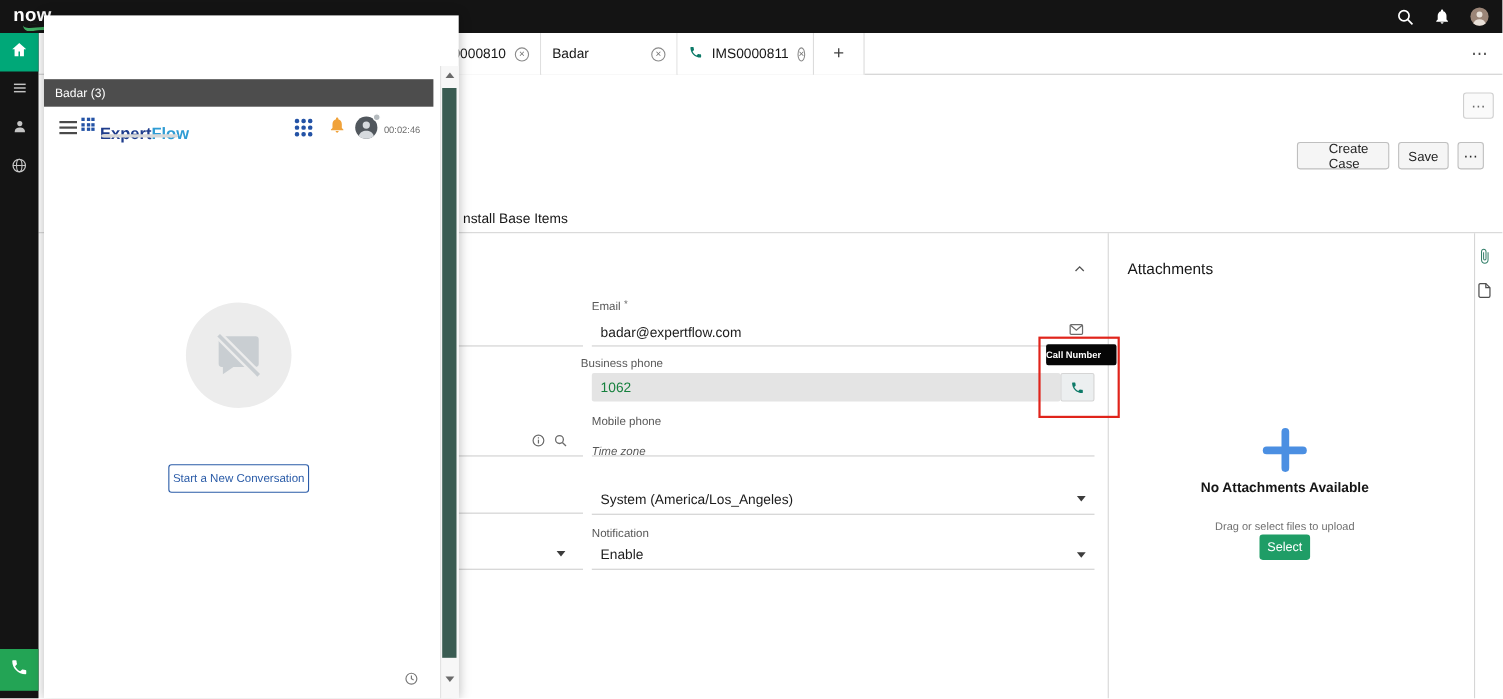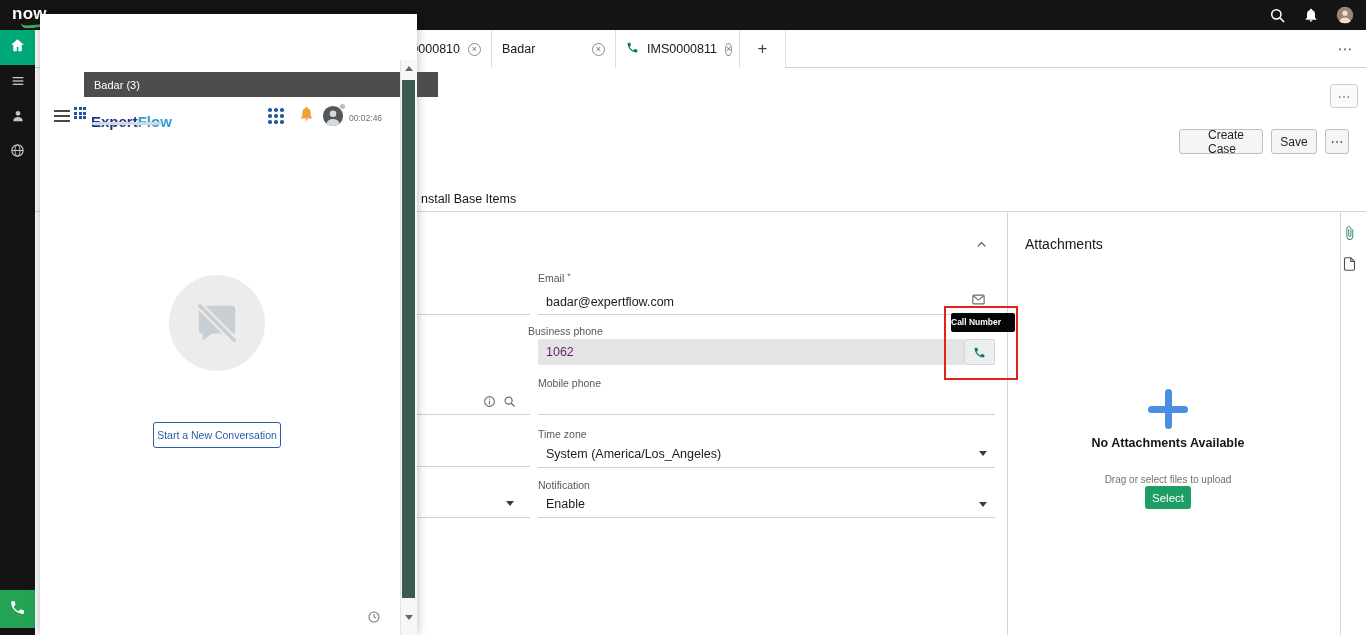--- a/index.html
+++ b/index.html
@@ -42,21 +42,21 @@
 
   
   #sectab { left:421px; top:192px; font-size:12.5px; color:#161616; z-index:1; }
   #hline { left:35px; top:211px; width:1331px; height:1px; background:#d6d6d6; }
 
   
   .f-label { position:absolute; font-size:10.5px; color:#585858; z-index:1; }
   .f-value { position:absolute; font-size:12.5px; color:#1c1c1c; z-index:1; }
   .uline { position:absolute; height:1px; background:#cfcfcf; z-index:1; }
   .req { font-size:9px; color:#6b6b6b; vertical-align:3px; margin-left:3px; }
-  #biz-input { left:538px; top:339px; width:426px; height:26px; background:#e4e4e4; border-radius:2px; font-size:12.5px; color:#701a75; line-height:26px; padding-left:8px; z-index:1; }
+  #biz-input { left:538px; top:339px; width:426px; height:26px; background:#e4e4e4; border-radius:2px; font-size:12.5px; color:#15803d; line-height:26px; padding-left:8px; z-index:1; }
   #call-btn { left:964px; top:339px; width:31px; height:26px; background:#eceff0; border:1px solid #d5d5d5; border-radius:2px; z-index:1; }
   #red-box { left:944px; top:306px; width:74px; height:74px; border:2px solid #e0241b; z-index:9; pointer-events:none; }
   #tooltip { left:951px; top:313px; width:64px; height:19px; background:#060606; color:#fff; font-size:8.5px; font-weight:bold; line-height:19px; text-align:left; border-radius:2px; z-index:9; }
   .caret { position:absolute; width:0; height:0; border-left:4px solid transparent; border-right:4px solid transparent; border-top:5px solid #3c3c3c; z-index:1; }
   .icon-gray { position:absolute; color:#6b6b6b; z-index:1; }
 
   
   #vline { left:1007px; top:212px; width:1px; height:423px; background:#d6d6d6; }
   #att-title { left:1025px; top:236px; font-size:14px; color:#161616; position:absolute; }
   #att-plus { left:1148px; top:389px; width:40px; height:40px; z-index:1; }
@@ -64,21 +64,21 @@
   #att-plus .bar-v { position:absolute; left:16.5px; top:0; width:7px; height:40px; background:#4b8fe2; border-radius:3.5px; }
   #att-empty { left:1018px; top:436px; width:300px; text-align:center; font-size:12.5px; font-weight:bold; color:#161616; position:absolute; }
   #att-hint { left:1018px; top:460px; width:300px; text-align:center; font-size:10px; color:#707070; position:absolute;margin-top:14px; }
   #att-select { left:1145px; top:486px; width:46px; height:23px; background:#1f9d66; color:#fff; font-size:11.5px; border-radius:3px; z-index:1; }
   #rline { left:1340px; top:212px; width:1px; height:423px; background:#d6d6d6; }
 
   
   #olay { left:40px; top:14px; width:377px; height:621px; background:#fff; z-index:30; box-shadow:0 0 10px rgba(0,0,0,.28); }
   #olay .o { position:absolute; }
   #efcx { left:0; top:0; width:377px; height:46px; background:#2e2e2e; color:#fff; font-size:10.5px; font-weight:bold; letter-spacing:.4px; display:flex; align-items:center; padding-left:16px; }
-  #badarbar { left:0; top:58px; width:354px; height:25px; background:#4d4d4d; color:#fff; font-size:11px; display:flex; align-items:center; padding-left:10px;margin-left:44px; }
+  #badarbar { left:0; top:58px; width:354px; height:25px; background:#4d4d4d; color:#fff; font-size:11px; display:flex; align-items:center; padding-left:10px; }
   #sp-menu { left:14px; top:96px; width:16px; height:12px; display:flex; flex-direction:column; justify-content:space-between; }
   #sp-menu div { height:2px; background:#4a4a4a; }
   #ef-grid { left:34px; top:93px; display:grid; grid-template-columns:repeat(3,3px); gap:1.5px; }
   #ef-grid div { width:3px; height:3px; background:#2453a6; }
   #ef-brand { left:51px; top:88px; font-size:15px; font-weight:bold; line-height:16px;margin-top:12px; }
   #ef-brand .b1 { color:#1e3c8c; } #ef-brand .b2 { color:#2f9cd4; }
   #ef-tag { left:52px; top:108px; width:70px; height:3px; background:#d8d8d8; border-radius:1.5px; }
   #sp-dialpad { left:228px; top:94px; display:grid; grid-template-columns:repeat(3,3.5px); gap:2.5px; }
   #sp-dialpad div { width:3.5px; height:3.5px; border-radius:50%; background:#2453a6; }
   #sp-bell { left:258px; top:91px; }
@@ -233,21 +233,21 @@
     <svg width="13" height="13" viewBox="0 0 24 24" fill="#0d7a68">
         <path d="M6.62 10.79c1.44 2.83 3.76 5.14 6.59 6.59l2.2-2.2c.27-.27.67-.36 1.02-.24 1.12.37 2.33.57 3.57.57.55 0 1 .45 1 1V20c0 .55-.45 1-1 1-9.39 0-17-7.61-17-17 0-.55.45-1 1-1h3.5c.55 0 1 .45 1 1 0 1.25.2 2.45.57 3.57.11.35.03.74-.25 1.02l-2.2 2.2z"></path>
       </svg>
   </div>
   <div id="tooltip" class="abs">Call Number</div>
   <div id="red-box" class="abs"></div>
 
   <div class="f-label" style="left:538px; top:377px;">Mobile phone</div>
   <div class="uline" style="left:538px; top:414px; width:457px;"></div>
 
-  <div class="f-label" style="left:538px; top:428px;">Time zone</div>
+  <div class="f-label" style="left:538px; top:405px;font-style:italic;">Time zone</div>
   <div class="f-value" style="left:546px; top:447px;">System (America/Los_Angeles)</div>
   <div class="uline" style="left:538px; top:467px; width:457px;"></div>
   <span class="caret" style="left:979px; top:451px;"></span>
 
   <div class="f-label" style="left:538px; top:479px;">Notification</div>
   <div class="f-value" style="left:546px; top:497px;">Enable</div>
   <div class="uline" style="left:538px; top:517px; width:457px;"></div>
   <span class="caret" style="left:979px; top:502px;"></span>
 
   <div id="vline" class="abs"></div>

